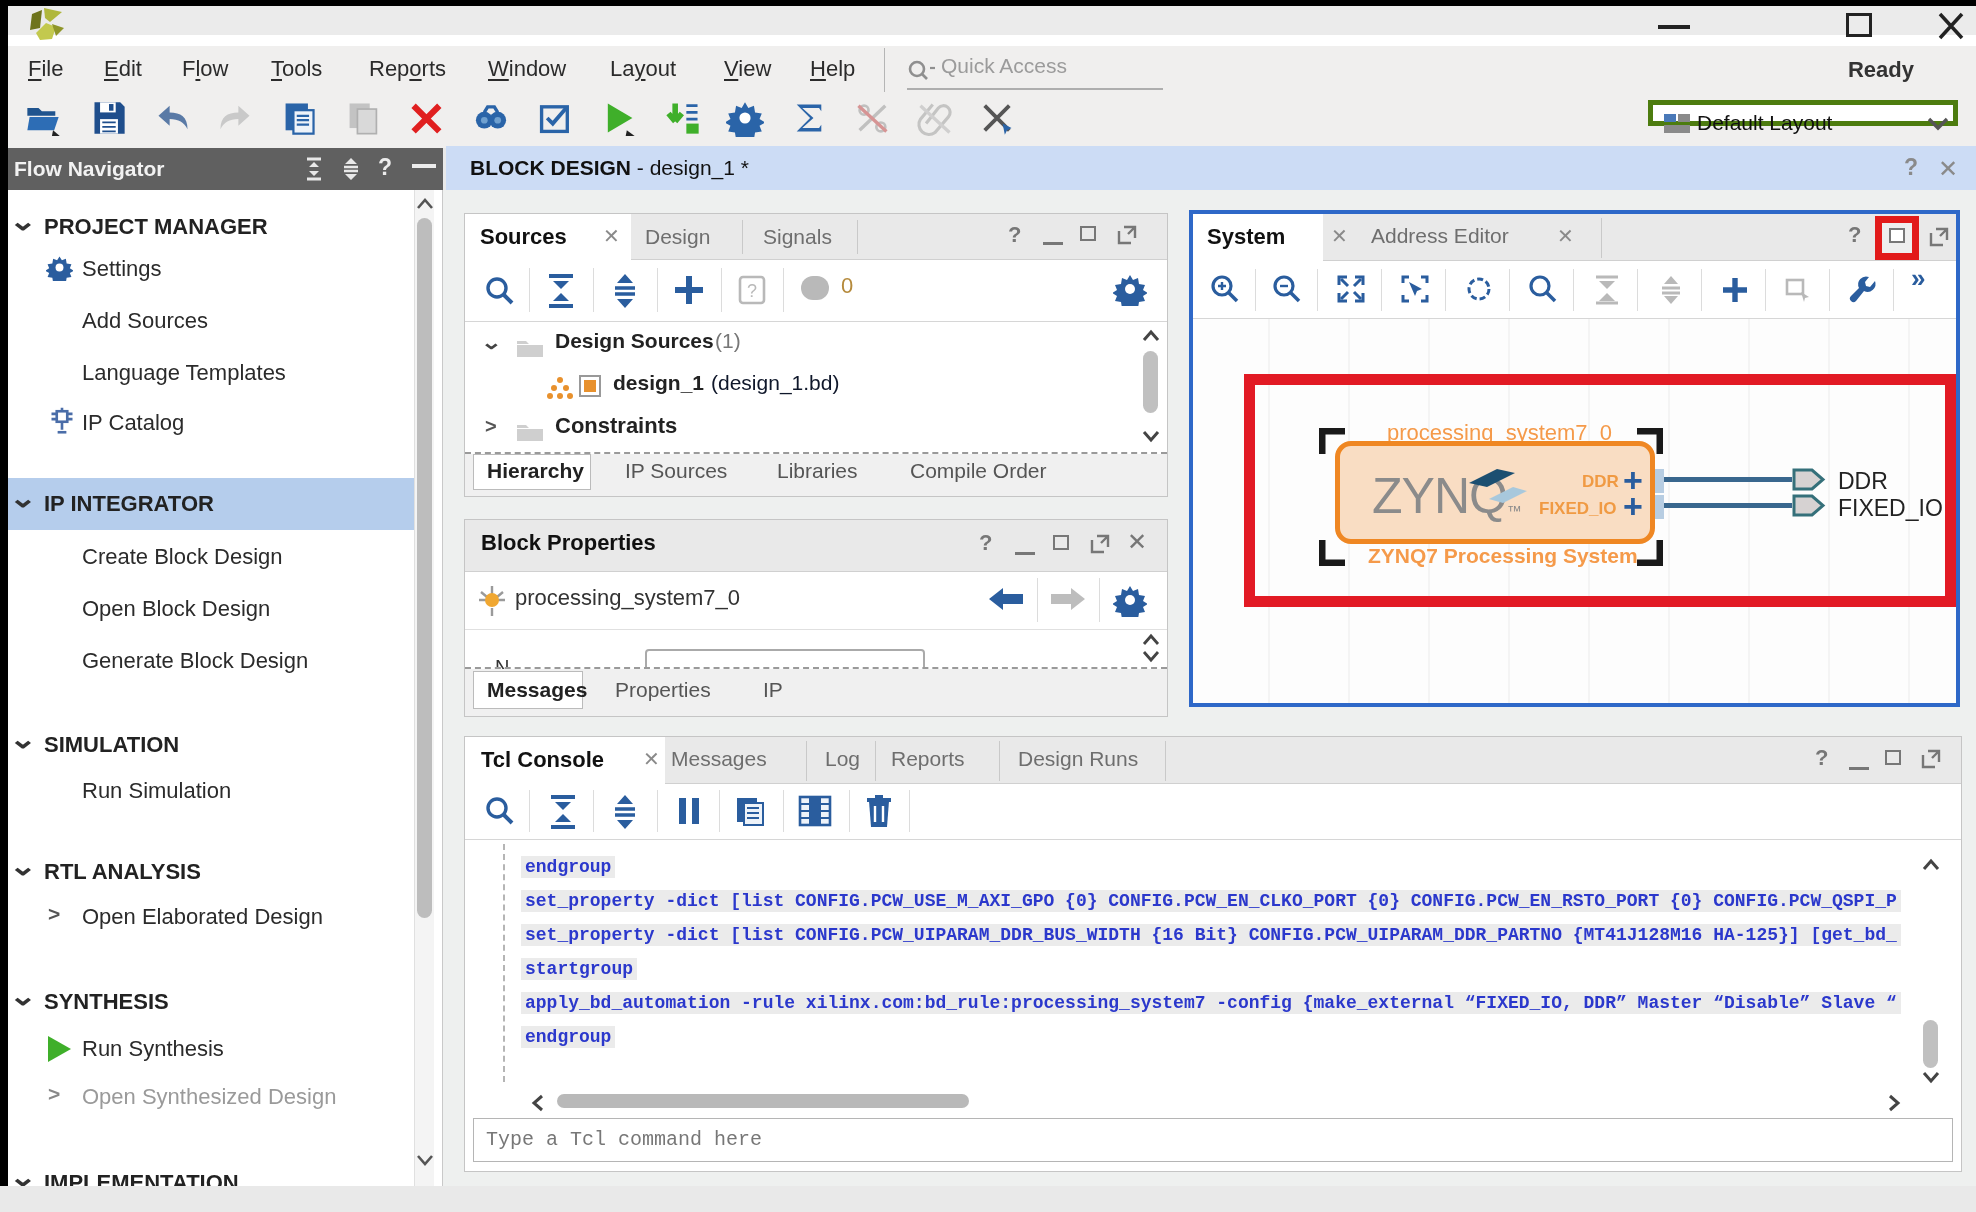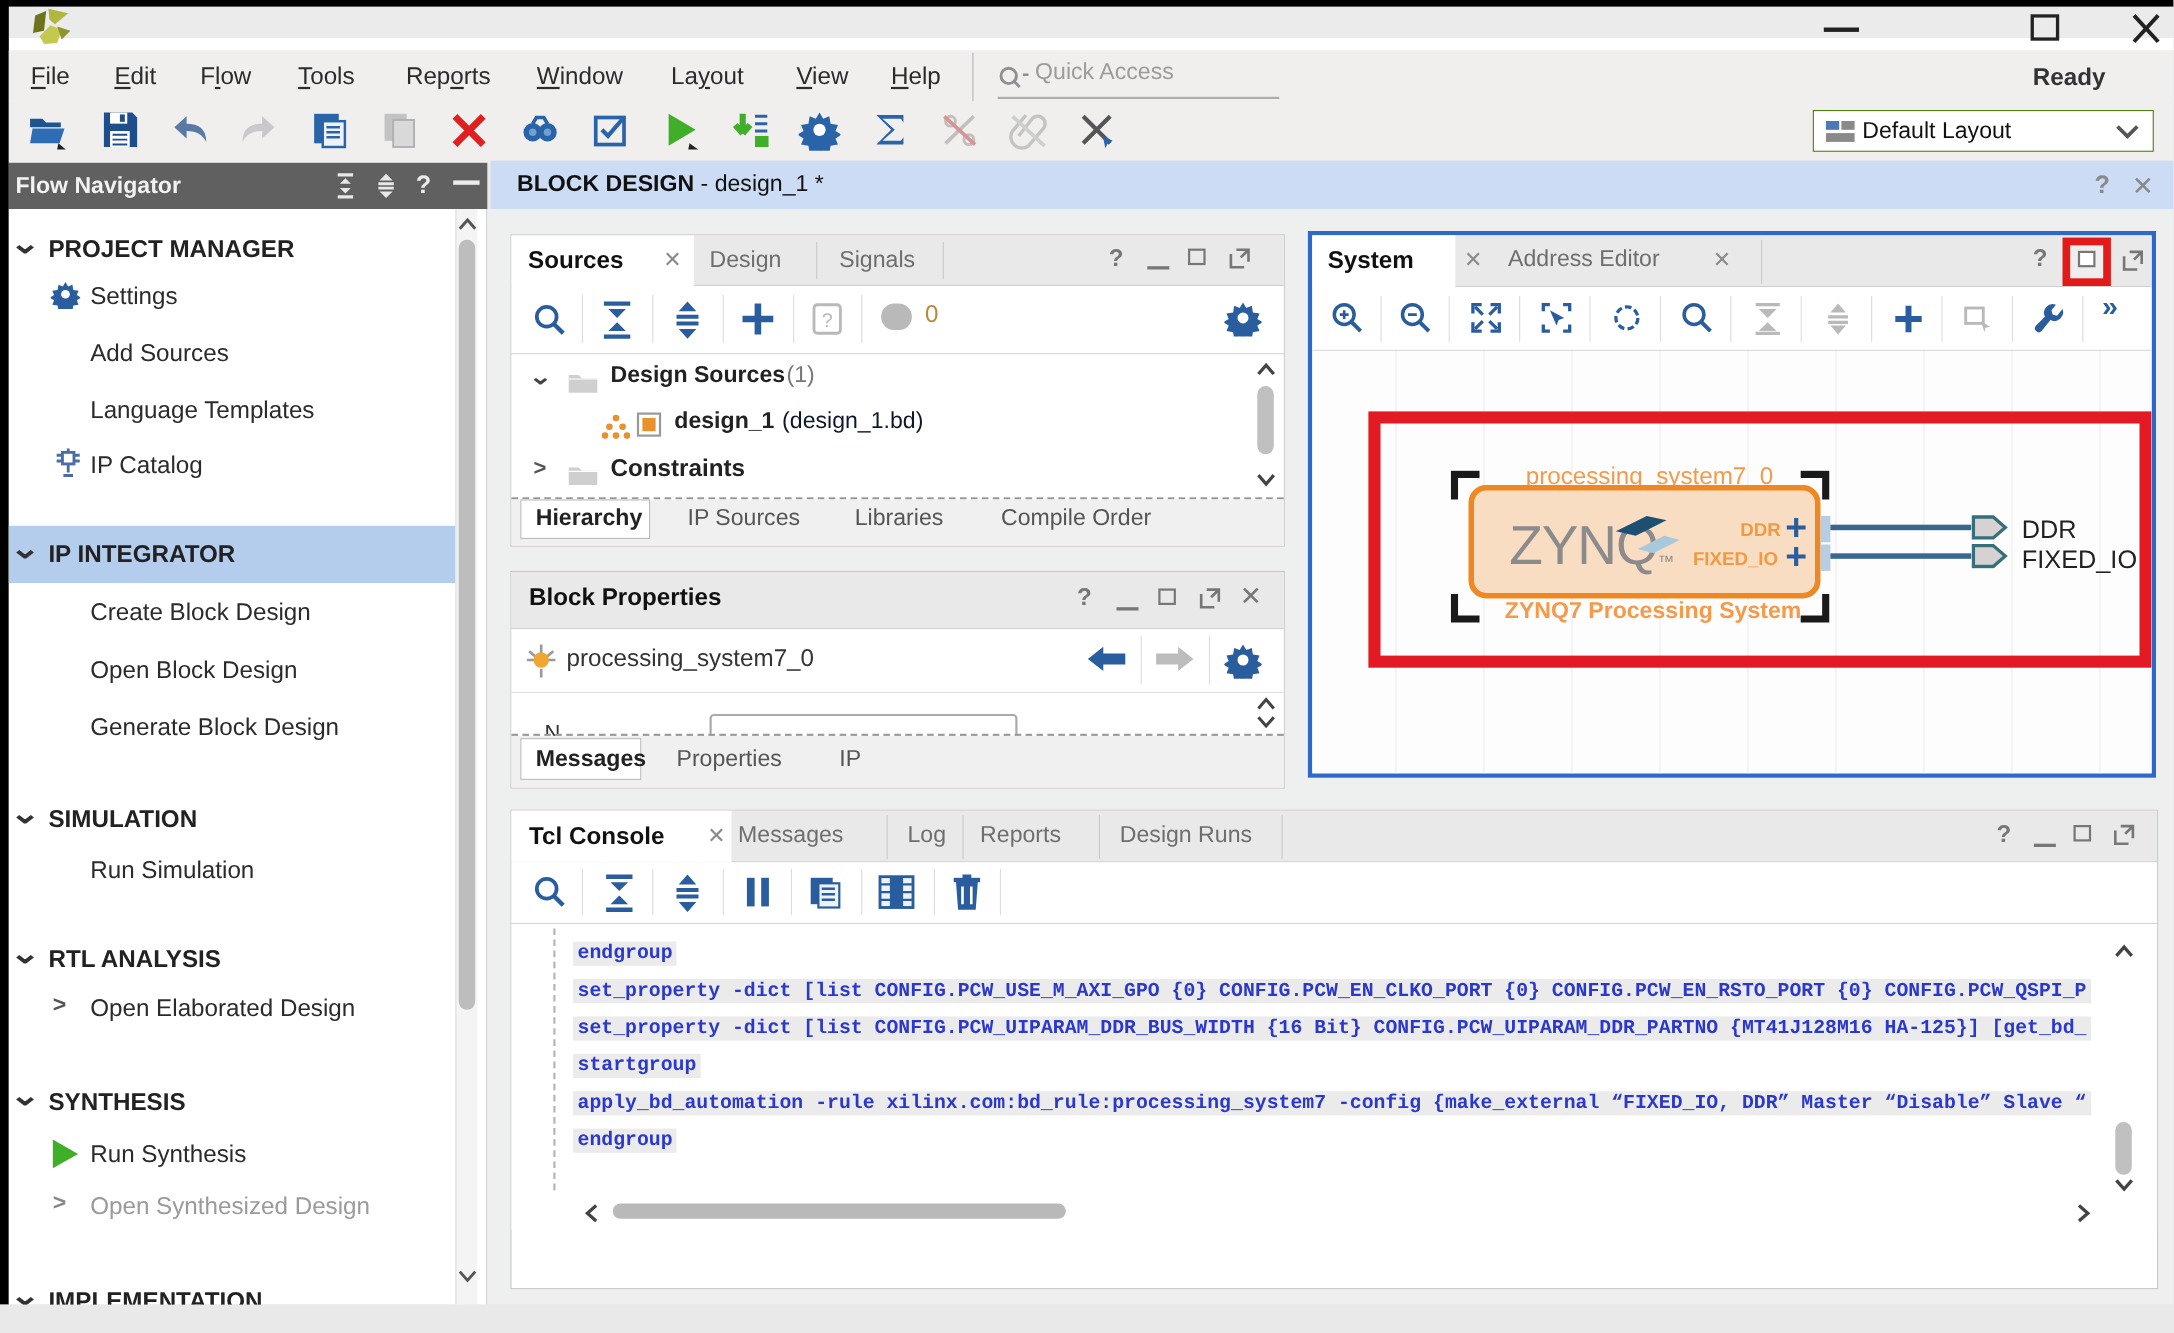--- a/index.html
+++ b/index.html
@@ -18,22 +18,22 @@
 #menubar { left:8px; top:46px; width:1968px; height:48px; background:#f0efee; }
 .menu-item { position:absolute; top:10px; font-size:22px; color:#2b2b2b; }
 .menu-item u { text-underline-offset:3px; }
 #qa-sep { left:876px; top:2px; width:1px; height:44px; background:#b5b5b5; }
 #qa-text { left:933px; top:8px; font-size:21px; color:#9b9b9b; }
 #qa-line { left:899px; top:42px; width:256px; height:2px; background:#aeaeae; }
 #ready { right:62px; top:11px; font-size:22px; font-weight:bold; color:#333; }
 
 #toolbar { left:8px; top:94px; width:1968px; height:54px; background:#f0efee; }
 .tbi { position:absolute; top:5px; width:38px; height:38px; }
-#layout-dd { left:1640px; top:6px; width:310px; height:38px; background:#fff;
-  border:1px solid #4d7c0f; }
+#layout-dd { left:1640px; top:6px; width:310px; height:26px; background:#fff;
+  border:5px solid #4d7c0f; }
 #layout-dd span { position:absolute; left:44px; top:6px; font-size:21px; color:#111; }
 
 #fn-header { left:8px; top:148px; width:435px; height:42px; background:#606060; }
 #fn-header .t { position:absolute; left:6px; top:9px; color:#f2f2f2; font-weight:bold; font-size:21px; }
 #bd-header { left:446px; top:146px; width:1530px; height:44px; background:#ccdcf5; }
 #bd-header .t { position:absolute; left:24px; top:10px; font-size:21px; color:#111; }
 
 #leftpanel { left:8px; top:190px; width:435px; height:996px; background:#fff; border-right:1px solid #c9c9c9; }
 .fn-sec { position:absolute; left:0; width:412px; height:44px; font-weight:bold; font-size:22px; color:#222; }
 .fn-sec .chev { position:absolute; left:4px; top:-6px; color:#333; font-size:26px; font-weight:bold; transform:scaleX(1.3); }
@@ -613,15 +613,18 @@
     <div class="abs" style="left:0;top:349px;width:1496px;height:32px;background:#fff;">
       <svg class="abs" style="left:64px;top:7px;" width="18" height="20" viewBox="0 0 18 20">
           <path d="M13 3 L5 10 L13 17" fill="none" stroke="#444" stroke-width="3"></path>
         </svg>
       <div class="abs" style="left:92px;top:8px;width:412px;height:14px;background:#b9b9b9;border-radius:7px;"></div>
       <svg class="abs" style="left:1420px;top:7px;" width="18" height="20" viewBox="0 0 18 20">
           <path d="M5 3 L13 10 L5 17" fill="none" stroke="#444" stroke-width="3"></path>
         </svg>
     </div>
 
+    <div class="abs" style="left:8px;top:381px;width:1480px;height:44px;background:#fff;border:1px solid #b5b5b5;">
+      <span class="abs" style="left:12px;top:9px;font-family:'Liberation Mono',monospace;font-size:20px;color:#777;">Type a Tcl command here</span>
+    </div>
   </div>
   <div id="statusbar" class="abs" style="left:0;top:1186px;width:1976px;height:26px;background:#e9e9e9;"></div>
 </div>
 
 </body></html>

